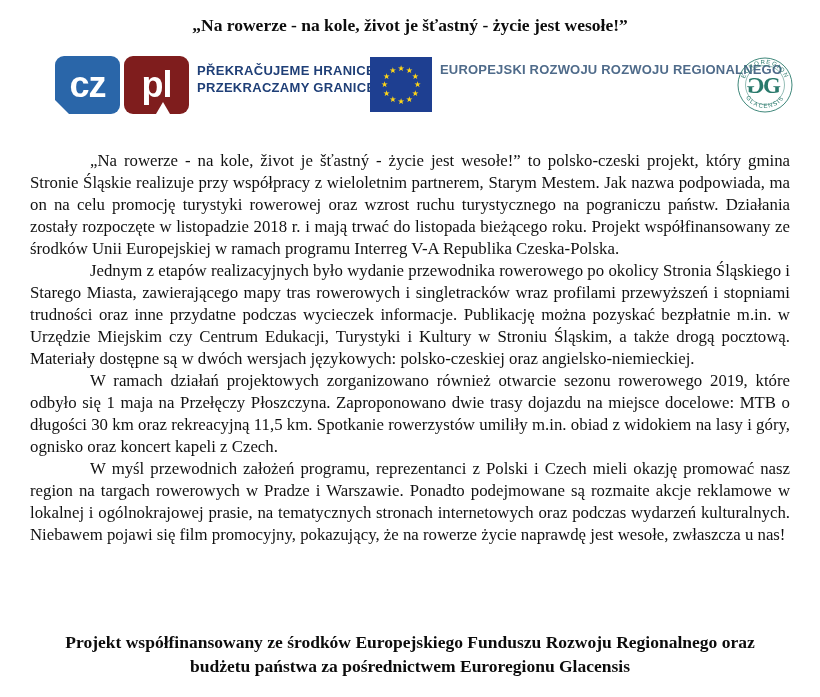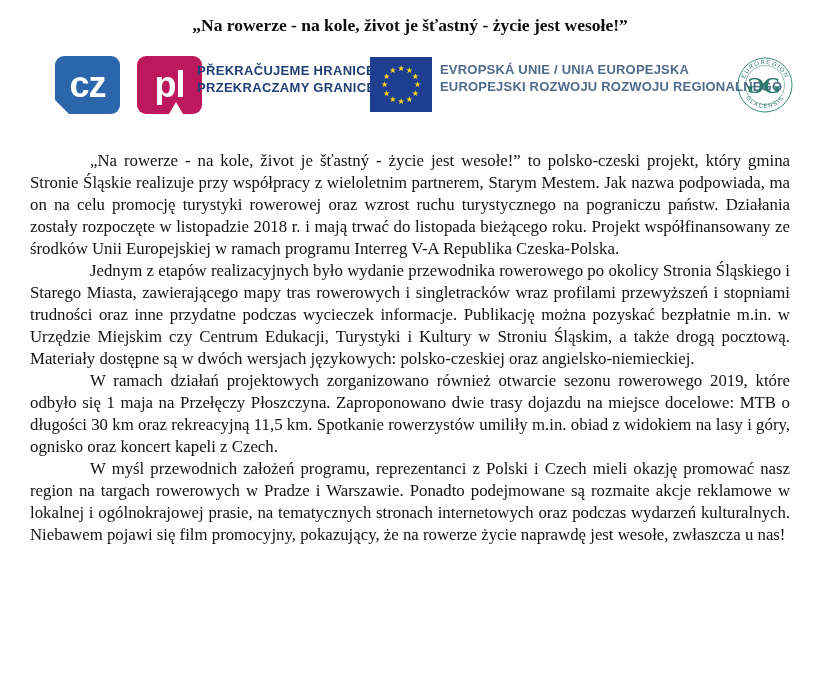--- a/index.html
+++ b/index.html
@@ -33,21 +33,21 @@
     left: 0;
     width: 820px;
     height: 62px;
   }
   
   .czpl {
     position: absolute;
     left: 55px;
     top: 1px;
     display: flex;
-    gap: 17px;
+    gap: 4px;
   }
   .tile {
     position: relative;
     width: 65px;
     height: 58px;
     border-radius: 9px;
     display: flex;
     align-items: center;
     justify-content: center;
     font-family: "Liberation Sans", sans-serif;
@@ -58,21 +58,21 @@
   }
   .tile-cz { background: #2a66a9; }
   .tile-cz::after {
     content: "";
     position: absolute;
     left: 0; bottom: 0;
     width: 0; height: 0;
     border-left: 14px solid #ffffff;
     border-top: 14px solid transparent;
   }
-  .tile-pl { background: #be185d; }
+  .tile-pl { background: #7f1d1d; }
   .tile-pl::after {
     content: "";
     position: absolute;
     left: 32px; bottom: 0;
     width: 0; height: 0;
     border-left: 7px solid transparent;
     border-right: 7px solid transparent;
     border-bottom: 12px solid #ffffff;
   }
   .czpl-text {
@@ -171,21 +171,20 @@
             <text x="31.00" y="46.80" text-anchor="middle" font-size="8" fill="#ffd617">★</text>
             <text x="22.75" y="44.59" text-anchor="middle" font-size="8" fill="#ffd617">★</text>
             <text x="16.71" y="38.55" text-anchor="middle" font-size="8" fill="#ffd617">★</text>
             <text x="14.50" y="30.30" text-anchor="middle" font-size="8" fill="#ffd617">★</text>
             <text x="16.71" y="22.05" text-anchor="middle" font-size="8" fill="#ffd617">★</text>
             <text x="22.75" y="16.01" text-anchor="middle" font-size="8" fill="#ffd617">★</text>
           </g>
       </svg>
     </div>
     <div class="eu-text">
-      <div>EVROPSKÁ UNIE / UNIA EUROPEJSKA</div>
       <div>EUROPEJSKI ROZWOJU ROZWOJU REGIONALNEGO</div>
     </div>
 
     <div class="glacensis">
       <svg width="56" height="56" viewBox="0 0 56 56">
         <defs>
           <path id="arcTop" d="M 7 28 A 21 21 0 0 1 49 28" fill="none"></path>
           <path id="arcBot" d="M 5 28 A 23 23 0 0 0 51 28" fill="none"></path>
         </defs>
         <circle cx="28" cy="28" r="27" fill="none" stroke="#2a7a6c" stroke-width="0.9"></circle>
@@ -204,14 +203,15 @@
     </div>
   </div>
 
   <div class="body-text">
     <p>„Na rowerze - na kole, život je šťastný - życie jest wesołe!” to polsko-czeski projekt, który gmina Stronie Śląskie realizuje przy współpracy z wieloletnim partnerem, Starym Mestem. Jak nazwa podpowiada, ma on na celu promocję turystyki rowerowej oraz wzrost ruchu turystycznego na pograniczu państw. Działania zostały rozpoczęte w listopadzie 2018 r. i mają trwać do listopada bieżącego roku. Projekt współfinansowany ze środków Unii Europejskiej w ramach programu Interreg V-A Republika Czeska-Polska.</p>
     <p>Jednym z etapów realizacyjnych było wydanie przewodnika rowerowego po okolicy Stronia Śląskiego i Starego Miasta, zawierającego mapy tras rowerowych i singletracków wraz profilami przewyższeń i stopniami trudności oraz inne przydatne podczas wycieczek informacje. Publikację można pozyskać bezpłatnie m.in. w Urzędzie Miejskim czy Centrum Edukacji, Turystyki i Kultury w Stroniu Śląskim, a także drogą pocztową. Materiały dostępne są w dwóch wersjach językowych: polsko-czeskiej oraz angielsko-niemieckiej.</p>
     <p>W ramach działań projektowych zorganizowano również otwarcie sezonu rowerowego 2019, które odbyło się 1 maja na Przełęczy Płoszczyna. Zaproponowano dwie trasy dojazdu na miejsce docelowe: MTB o długości 30 km oraz rekreacyjną 11,5 km. Spotkanie rowerzystów umiliły m.in. obiad z widokiem na lasy i góry, ognisko oraz koncert kapeli z Czech.</p>
     <p>W myśl przewodnich założeń programu, reprezentanci z Polski i Czech mieli okazję promować nasz region na targach rowerowych w Pradze i Warszawie. Ponadto podejmowane są rozmaite akcje reklamowe w lokalnej i ogólnokrajowej prasie, na tematycznych stronach internetowych oraz podczas wydarzeń kulturalnych. Niebawem pojawi się film promocyjny, pokazujący, że na rowerze życie naprawdę jest wesołe, zwłaszcza u nas!</p>
   </div>
 
+  <div class="footer-note">Projekt współfinansowany ze środków Europejskiego Funduszu Rozwoju Regionalnego oraz budżetu państwa za pośrednictwem Euroregionu Glacensis</div>
 
 </div>
 
 </body></html>

